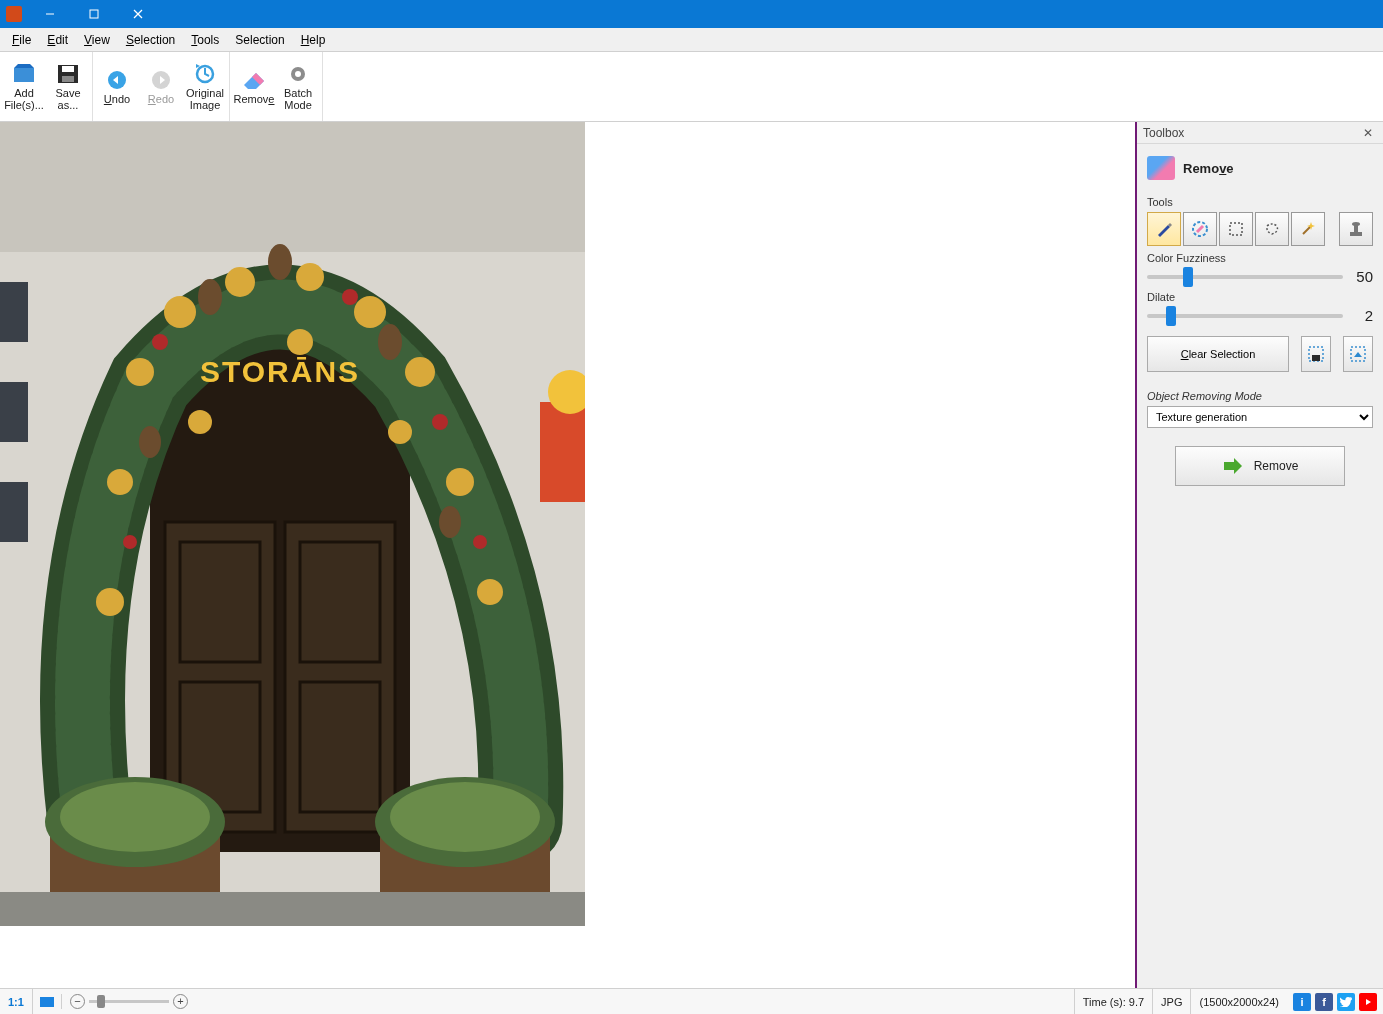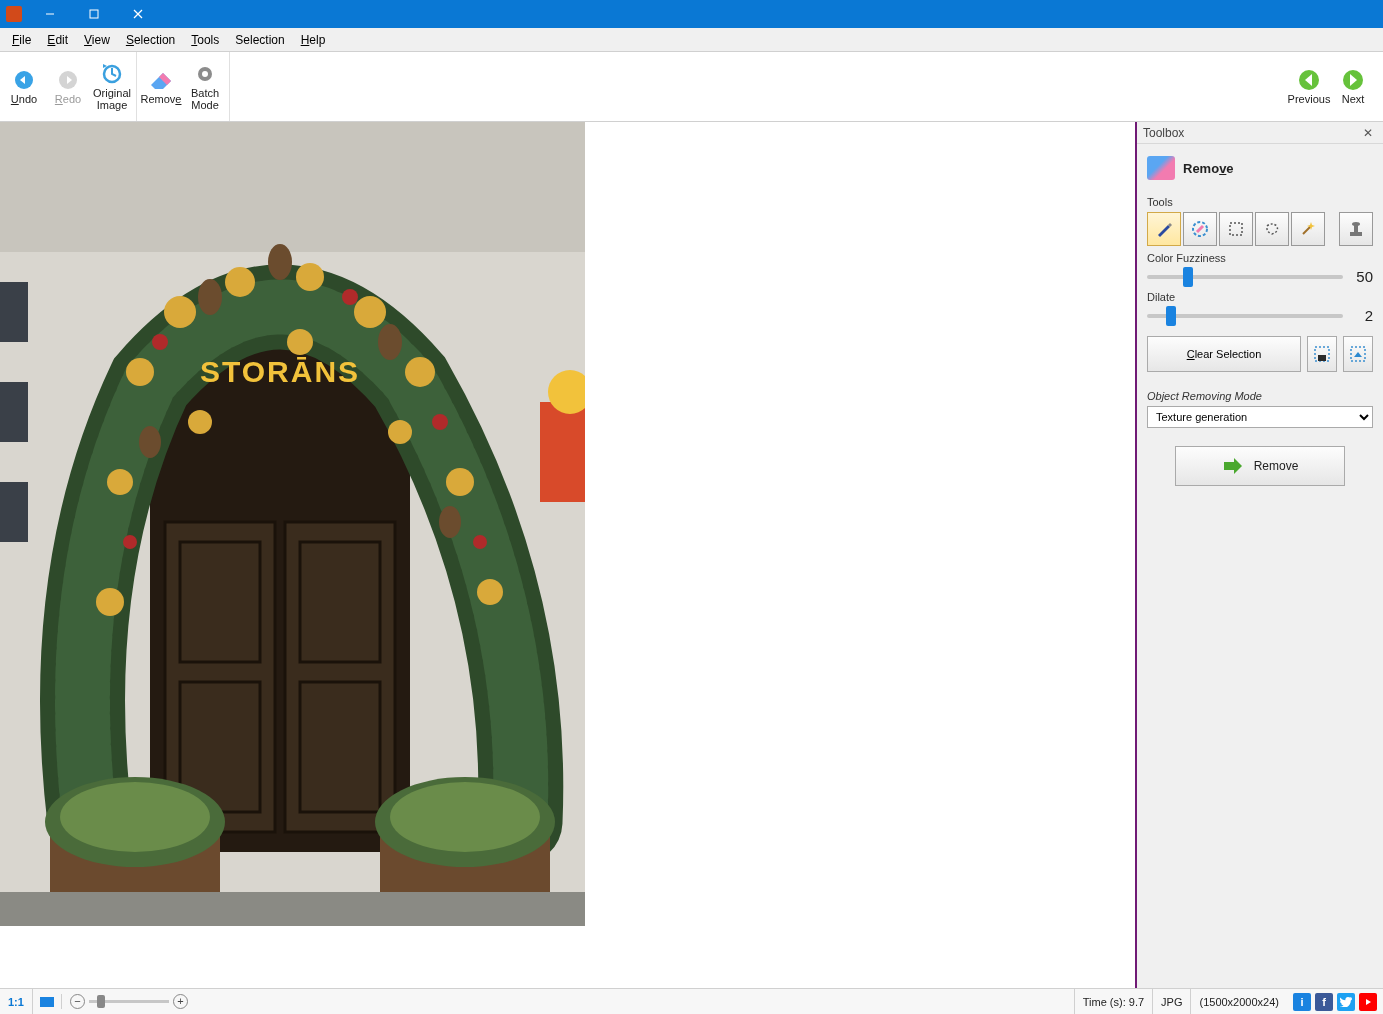--- a/index.html
+++ b/index.html
@@ -31,21 +31,21 @@
 .toolbox .removehdr b { font-size:13px;}
 .toolbox .lbl { font-size:11px; color:#333; margin:6px 0 4px 0; display:block;}
 .toolrow { display:flex; gap:2px; align-items:center; margin-bottom:6px;}
 .toolrow .tool { width:34px; height:34px; border:1px solid #999; background:linear-gradient(#fdfdfd,#e6e6e6); display:flex; align-items:center; justify-content:center; cursor:pointer;}
 .toolrow .tool.active { background:linear-gradient(#fff5d6,#ffe7a0); border-color:#d2a948;}
 .toolrow .stampspace { flex:1;}
 .sliderrow { display:flex; align-items:center; gap:6px;}
 .sliderrow input[type=range] { flex:1; appearance:none; height:4px; background:#c7c7c7; border-radius:2px; outline:none;}
 .sliderrow input[type=range]::-webkit-slider-thumb { appearance:none; width:10px; height:20px; background:#1a83e0; border-radius:2px; cursor:pointer;}
 .sliderrow .val { width:24px; text-align:right; font-size:15px;}
-.clearrow { display:flex; gap:6px; margin-top:12px; align-items:flex-end;}
+.clearrow { display:flex; gap:12px; margin-top:12px; align-items:flex-end;}
 .clearrow .clearbtn { flex:1; height:36px; background:linear-gradient(#fdfdfd,#e6e6e6); border:1px solid #aaa; font-size:11px; cursor:pointer; display:flex; align-items:center; justify-content:center;}
 .clearrow .sqbtn { width:30px; height:36px; background:linear-gradient(#fdfdfd,#e6e6e6); border:1px solid #aaa; display:flex; align-items:center; justify-content:center; cursor:pointer;}
 .modeSel { width:100%; height:22px; border:1px solid #aaa; background:#fff; font-size:11px; padding:0 4px;}
 .removeBig { margin:18px auto 0 auto; width:170px; height:40px; background:linear-gradient(#fdfdfd,#e6e6e6); border:1px solid #aaa; display:flex; align-items:center; justify-content:center; gap:10px; cursor:pointer; font-size:12px;}
 .statusbar { height:26px; border-top:1px solid #d0d0d0; background:#f7f7f7; display:flex; align-items:center; font-size:11px; color:#222;}
 .statusbar .seg { padding:0 8px; border-left:1px solid #d0d0d0; height:100%; display:flex; align-items:center;}
 .statusbar .seg:first-child { border-left:none;}
 .statusbar .zoomseg { display:flex; align-items:center; gap:4px; padding:0 8px; border-left:1px solid #d0d0d0;}
 .statusbar .zoomtrack { width:80px; height:3px; background:#c7c7c7; position:relative;}
 .statusbar .zoomtrack .zthumb { position:absolute; left:10%; top:-5px; width:8px; height:13px; background:#888; border-radius:2px;}
@@ -89,20 +89,41 @@
   <div class="menuitem"><u>T</u><span>ools</span></div>
   <div class="menuitem"><span>Selection</span></div>
   <div class="menuitem"><u>H</u><span>elp</span></div>
 </div>
 
 <div class="toolbar">
   <div class="group">
     <div class="tbtn">
       <span class="ticon">
           <svg width="24" height="20">
+            <rect x="2" y="4" width="20" height="14" fill="#3b8fd8"></rect>
+            <path d="M2 4 L6 0 L18 0 L22 4 Z" fill="#1b6cc2"></path>
+          </svg>
+        </span>
+      <span>Add File(s)...</span>
+    </div>
+    <div class="tbtn">
+      <span class="ticon">
+          <svg width="22" height="20">
+            <rect x="1" y="1" width="20" height="18" fill="#2a2a2a"></rect>
+            <rect x="5" y="2" width="12" height="6" fill="#fff"></rect>
+            <rect x="5" y="12" width="12" height="6" fill="#888"></rect>
+          </svg>
+        </span>
+      <span>Save as...</span>
+    </div>
+  </div>
+  <div class="group">
+    <div class="tbtn">
+      <span class="ticon">
+          <svg width="24" height="20">
             <circle cx="12" cy="10" r="9" fill="#39a3e6"></circle>
             <path d="M8 10 L13 6 L13 14 Z" fill="#fff"></path>
           </svg>
         </span>
       <span><u>U</u>ndo</span>
     </div>
     <div class="tbtn disabled">
       <span class="ticon">
           <svg width="24" height="20">
             <circle cx="12" cy="10" r="9" fill="#d4d4d4"></circle>
@@ -136,40 +157,20 @@
       <span class="ticon">
           <svg width="22" height="20">
             <circle cx="11" cy="10" r="7" fill="#8c8c8c"></circle>
             <circle cx="11" cy="10" r="3" fill="#fff"></circle>
           </svg>
         </span>
       <span>Batch Mode</span>
     </div>
   </div>
   <div class="spacer"></div>
-  <div class="navgroup">
-    <div class="tbtn">
-      <span class="ticon">
-          <svg width="26" height="22">
-            <circle cx="13" cy="11" r="10" fill="#66c23b"></circle>
-            <path d="M9 11 L16 5 L16 17 Z" fill="#fff"></path>
-          </svg>
-        </span>
-      <span>Previous</span>
-    </div>
-    <div class="tbtn">
-      <span class="ticon">
-          <svg width="26" height="22">
-            <circle cx="13" cy="11" r="10" fill="#66c23b"></circle>
-            <path d="M17 11 L10 5 L10 17 Z" fill="#fff"></path>
-          </svg>
-        </span>
-      <span>Next</span>
-    </div>
-  </div>
 </div>
 
 <div class="workarea">
   <div class="canvasarea">
     <svg class="photo" viewBox="0 0 585 804">
 
       <rect x="0" y="0" width="585" height="804" fill="#d9d6cf"></rect>
       <rect x="0" y="0" width="585" height="130" fill="#c8c5bd"></rect>
 
       <rect x="0" y="160" width="28" height="60" fill="#3a4048"></rect>

